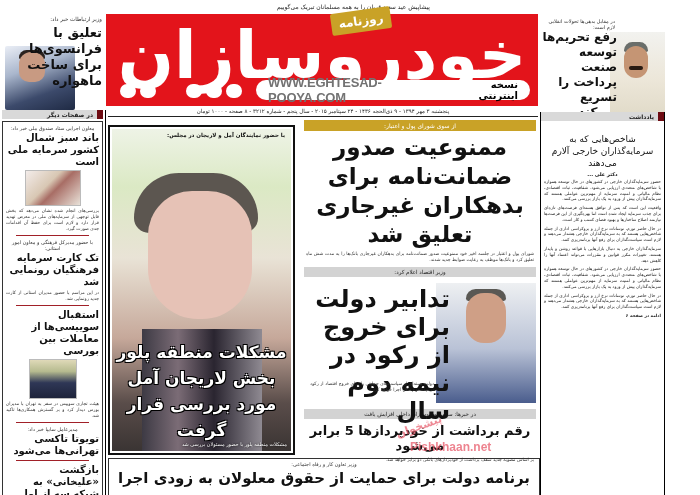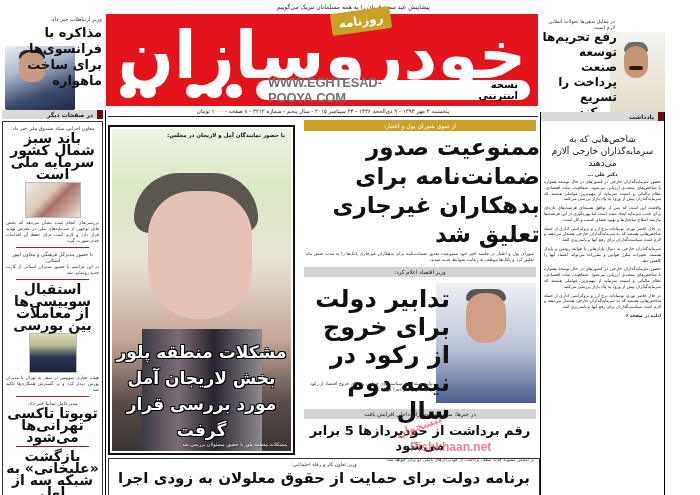--- a/index.html
+++ b/index.html
@@ -38,41 +38,41 @@
   #right-teaser .photo .hair { position: absolute; left: 14px; top: 10px; width: 24px; height: 10px; background: #6a6e6a; border-radius: 10px 10px 2px 2px; }
   #right-teaser .photo .stache { position: absolute; left: 19px; top: 34px; width: 14px; height: 4px; background: #2a1b12; border-radius: 2px; }
 
   .section-bar { background: #d9d9d9; font-size: 6px; font-weight: bold; color: #222; padding: 1px 4px; border-right: 6px solid #6e0b12; text-align: right; }
 
   
   #left-col { left: 0; top: 110px; width: 106px; height: 385px; border-right: 1px solid #000; }
   #left-col .section-bar { margin: 0 2px 2px 2px; }
   #left-col .box { margin: 0 2px; border: 1px solid #333; padding: 3px 3px; }
   .lc-kicker { font-size: 5px; color: #333; text-align: center; margin-bottom: 1px; }
-  .lc-head { font-size: 14px; font-weight: bold; line-height: 12px; text-align: center; margin-bottom: 2px; }
+  .lc-head { font-size: 10px; font-weight: bold; line-height: 12px; margin-bottom: 2px; }
   .lc-body { font-size: 4.5px; line-height: 6px; color: #333; text-align: justify; margin-bottom: 1px; }
   .lc-rule { height: 1px; background: #a12028; margin: 3px 10px; }
   .lc-photo { margin: 2px auto; height: 36px; width: 56px; background: linear-gradient(135deg, #f3ecea 0%, #d8c7b3 40%, #a86d65 55%, #e9e2d9 100%); border: 1px solid #bbb; }
   .lc-photo2 { margin: 2px auto; height: 40px; width: 48px; background: linear-gradient(180deg, #dfd9b8 0%, #b6bb8f 30%, #2f3756 60%, #1d233a 100%); border: 1px solid #bbb; }
 
   
   #feature { left: 108px; top: 125px; width: 187px; height: 330px; border: 2px solid #111; background: #fff; padding: 2px; }
   #feature .inner { position: relative; width: 100%; height: 100%; background: linear-gradient(180deg, #eef3e6 0%, #dbe9c4 18%, #e9e3d6 40%, #c6a89a 65%, #5a4d4a 85%, #3a3433 100%); overflow: hidden; }
   #feature .kicker { position: absolute; right: 6px; top: 3px; font-size: 5.5px; color: #111; font-weight: bold; }
   #feature .hair { position: absolute; left: 22px; top: 44px; width: 124px; height: 60px; background: #5c5650; border-radius: 60px 60px 20px 20px; }
   #feature .face { position: absolute; left: 36px; top: 62px; width: 104px; height: 128px; background: #e6c2b6; border-radius: 44px 44px 50px 50px; }
   #feature .shirt { position: absolute; left: 30px; top: 200px; width: 120px; height: 130px; background: linear-gradient(90deg, #3d3a44 0%, #7b6c76 30%, #2a2530 60%, #8f8a92 100%); }
   #feature .overlay-head { position: absolute; left: 4px; right: 4px; top: 210px; color: #fff; font-size: 17px; font-weight: bold; line-height: 26px; text-align: center; text-shadow: 1px 1px 0 #000, -1px -1px 0 #000, 1px -1px 0 #000, -1px 1px 0 #000; }
   #feature .caption { position: absolute; right: 4px; bottom: 4px; font-size: 5px; color: #fff; text-shadow: 0 0 2px #000; }
 
   
   #center-col { left: 300px; top: 118px; width: 240px; height: 340px; }
   .gold-bar { background: #c9a227; color: #fff; font-size: 6px; text-align: center; padding: 2px; margin: 2px 4px 2px 4px; }
   .grey-bar { background: #d3d3d3; color: #222; font-size: 5.5px; text-align: center; padding: 2px; margin: 2px 4px; }
-  .big-head { font-size: 23px; font-weight: bold; line-height: 29px; letter-spacing: -0.5px; }
+  .big-head { font-size: 23px; font-weight: bold; line-height: 29px; text-align: center; letter-spacing: -0.5px; }
   .small-body { font-size: 4.5px; line-height: 6px; color: #333; padding: 2px 6px; text-align: justify; }
   #story2 { position: relative; height: 128px; }
   #story2 .head2 { position: absolute; right: 90px; top: 6px; width: 150px; font-size: 24px; font-weight: bold; line-height: 28px; text-align: right; }
   #story2 .photo { position: absolute; right: 4px; top: 4px; width: 100px; height: 120px; background: linear-gradient(180deg, #eef0f2 0%, #b9c2d6 55%, #4a5d8d 100%); }
   #story2 .photo .face { position: absolute; left: 30px; top: 10px; width: 40px; height: 50px; background: #cf9f86; border-radius: 18px; }
   #story2 .photo .hair { position: absolute; left: 30px; top: 6px; width: 40px; height: 12px; background: #5a5854; border-radius: 16px 16px 4px 4px; }
   #story2 .body { position: absolute; right: 100px; top: 100px; width: 136px; }
 
   #story3 .head3 { font-size: 13px; font-weight: bold; text-align: center; padding: 2px 0; }
 
@@ -115,21 +115,21 @@
 </div>
 
 <div id="issue-line" class="abs">پنجشنبه ۳ مهر ۱۳۹۴ - ۹ ذی‌الحجه ۱۴۳۶ - ۲۴ سپتامبر ۲۰۱۵ - سال پنجم - شماره ۳۲۱۲ - ۸ صفحه - ۱۰۰۰ تومان</div>
 
 <div id="left-teaser" class="abs">
   <div class="kicker">وزیر ارتباطات خبر داد:</div>
   <div class="photo">
     <div class="hair"></div>
       <div class="face"></div>
   </div>
-  <div class="headline">مذاکره با فرانسوی‌ها برای ساخت ماهواره</div>
+  <div class="headline">تعلیق با فرانسوی‌ها برای ساخت ماهواره</div>
 </div>
 
 <div id="right-teaser" class="abs">
   <div class="photo">
     <div class="hair"></div>
       <div class="face"></div>
       <div class="stache"></div>
   </div>
   <div class="kicker">در مقابل بدهی‌ها تحولات انقلابی لازم است:</div>
   <div class="headline">رفع تحریم‌ها توسعه صنعت پرداخت را تسریع می‌کند</div>
@@ -140,20 +140,21 @@
   <div class="box">
     <div>
       <div class="lc-kicker">معاون اجرایی ستاد صندوق ملی خبر داد:</div>
       <div class="lc-head">باند سبز شمال کشور سرمایه ملی است</div>
       <div class="lc-photo"></div>
       <div class="lc-body">بررسی‌های انجام شده نشان می‌دهد که بخش قابل توجهی از سرمایه‌های ملی در معرض تهدید قرار دارد و لازم است برای حفظ آن اقدامات جدی صورت گیرد.</div>
     </div>
     <div class="lc-rule"></div>
     <div>
       <div class="lc-kicker">با حضور مدیرکل فرهنگی و معاون امور استانی:</div>
+      <div class="lc-head">تک کارت سرمایه فرهنگیان رونمایی شد</div>
       <div class="lc-body">در این مراسم با حضور مدیران استانی از کارت جدید رونمایی شد.</div>
     </div>
     <div class="lc-rule"></div>
     <div>
       <div class="lc-head">استقبال سوییسی‌ها از معاملات بین بورسی</div>
       <div class="lc-photo2"></div>
       <div class="lc-body">هیئت تجاری سوییس در سفر به تهران با مدیران بورس دیدار کرد و بر گسترش همکاری‌ها تاکید شد.</div>
     </div>
     <div class="lc-rule"></div>
     <div>

